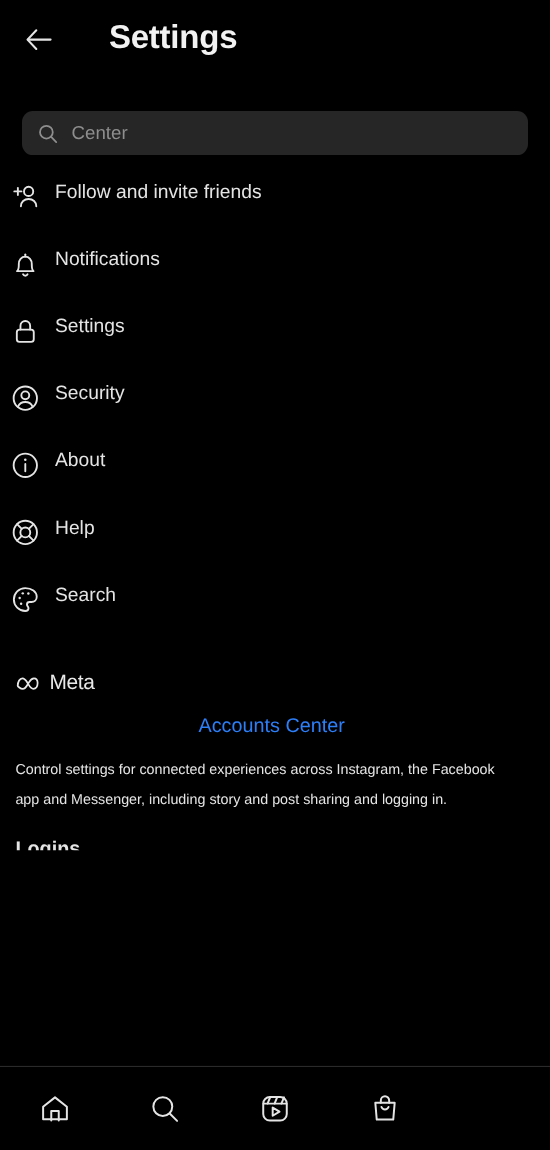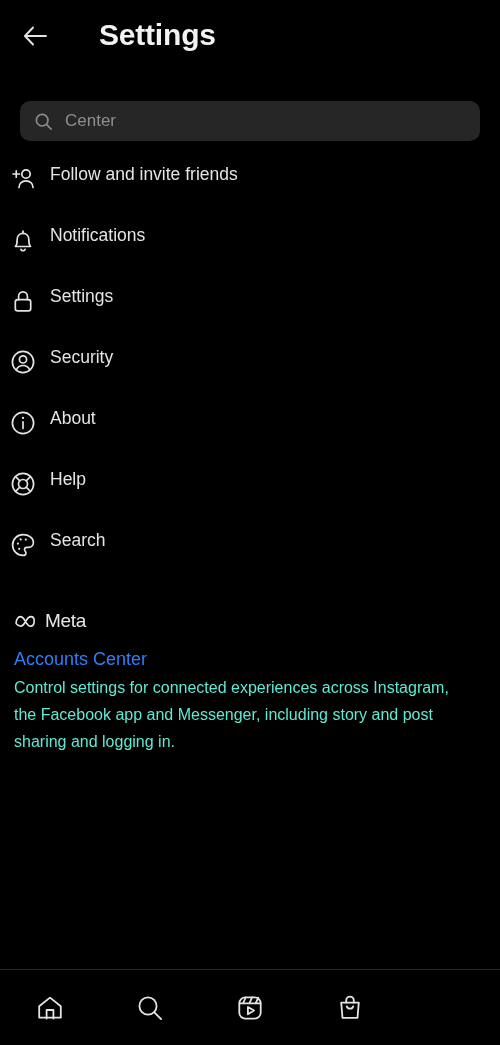--- a/index.html
+++ b/index.html
@@ -45,24 +45,24 @@
     display:flex; align-items:center; justify-content:center;
     margin-right:12px;
   }
   .menu-label { font-size:17.5px; color:#e4e4e4; }
 
   
   .meta-section { padding:18px 20px 0 14px; }
   .meta-logo-row { display:flex; align-items:center; gap:7px; height:24px; }
   .meta-word { font-size:19px; color:#e8e8e8; letter-spacing:-0.3px; }
   .accounts-center {
-    margin-top:16px; font-size:18px; color:#2d7ff9; cursor:pointer;
+    margin-top:16px; font-size:18px; color:#2d7ff9; cursor:pointer;text-align:center;
   }
   .meta-desc {
-    margin-top:4px; font-size:16px; line-height:27px; color:#5eead4;
+    margin-top:16px; font-size:13px; line-height:27px; color:#e5e5e5;
     max-width:450px;
   }
   .logins-clip {
     margin-top:21px; font-size:18px; font-weight:bold; color:#e4e4e4;
     height:12px; overflow:hidden;
   }
 
   
   .bottom-nav {
     position:absolute; left:0; bottom:0; width:500px; height:76px;
@@ -196,20 +196,21 @@
     <div class="meta-logo-row">
       <span>
         <svg width="24" height="16" viewBox="0 0 24 16" fill="none" stroke="#e8e8e8" stroke-width="1.6" stroke-linecap="round">
           <path d="M2.1 10.6c0-3.8 1.9-7 4.3-7 1.9 0 3.2 1.8 4.4 3.8l1.2 2c1.2 2 2.4 3.8 4.3 3.8 2.4 0 3.9-2.3 3.9-5.2 0-2.9-1.5-4.4-3.3-4.4-1.9 0-3.4 1.7-4.6 3.7l-1.3 2.2C9.9 11.4 8.6 13.2 6.7 13.2c-2.3 0-4.6-2.5-4.6-2.6z"></path>
         </svg>
       </span>
       <span class="meta-word">Meta</span>
     </div>
     <div class="accounts-center">Accounts Center</div>
     <div class="meta-desc">Control settings for connected experiences across Instagram, the Facebook app and Messenger, including story and post sharing and logging in.</div>
+    <div class="logins-clip">Logins</div>
   </div>
 
   <div class="bottom-nav">
 
     <div class="nav-item">
       <span>
         <svg width="30" height="30" viewBox="0 0 30 30" fill="none" stroke="#e4e4e4" stroke-width="1.8" stroke-linecap="round" stroke-linejoin="round">
           <path d="M4.2 13.2 15 4.6l10.8 8.6v11.4H4.2z"></path>
           <path d="M11.6 25.6V17h6.8v8.6"></path>
         </svg>

